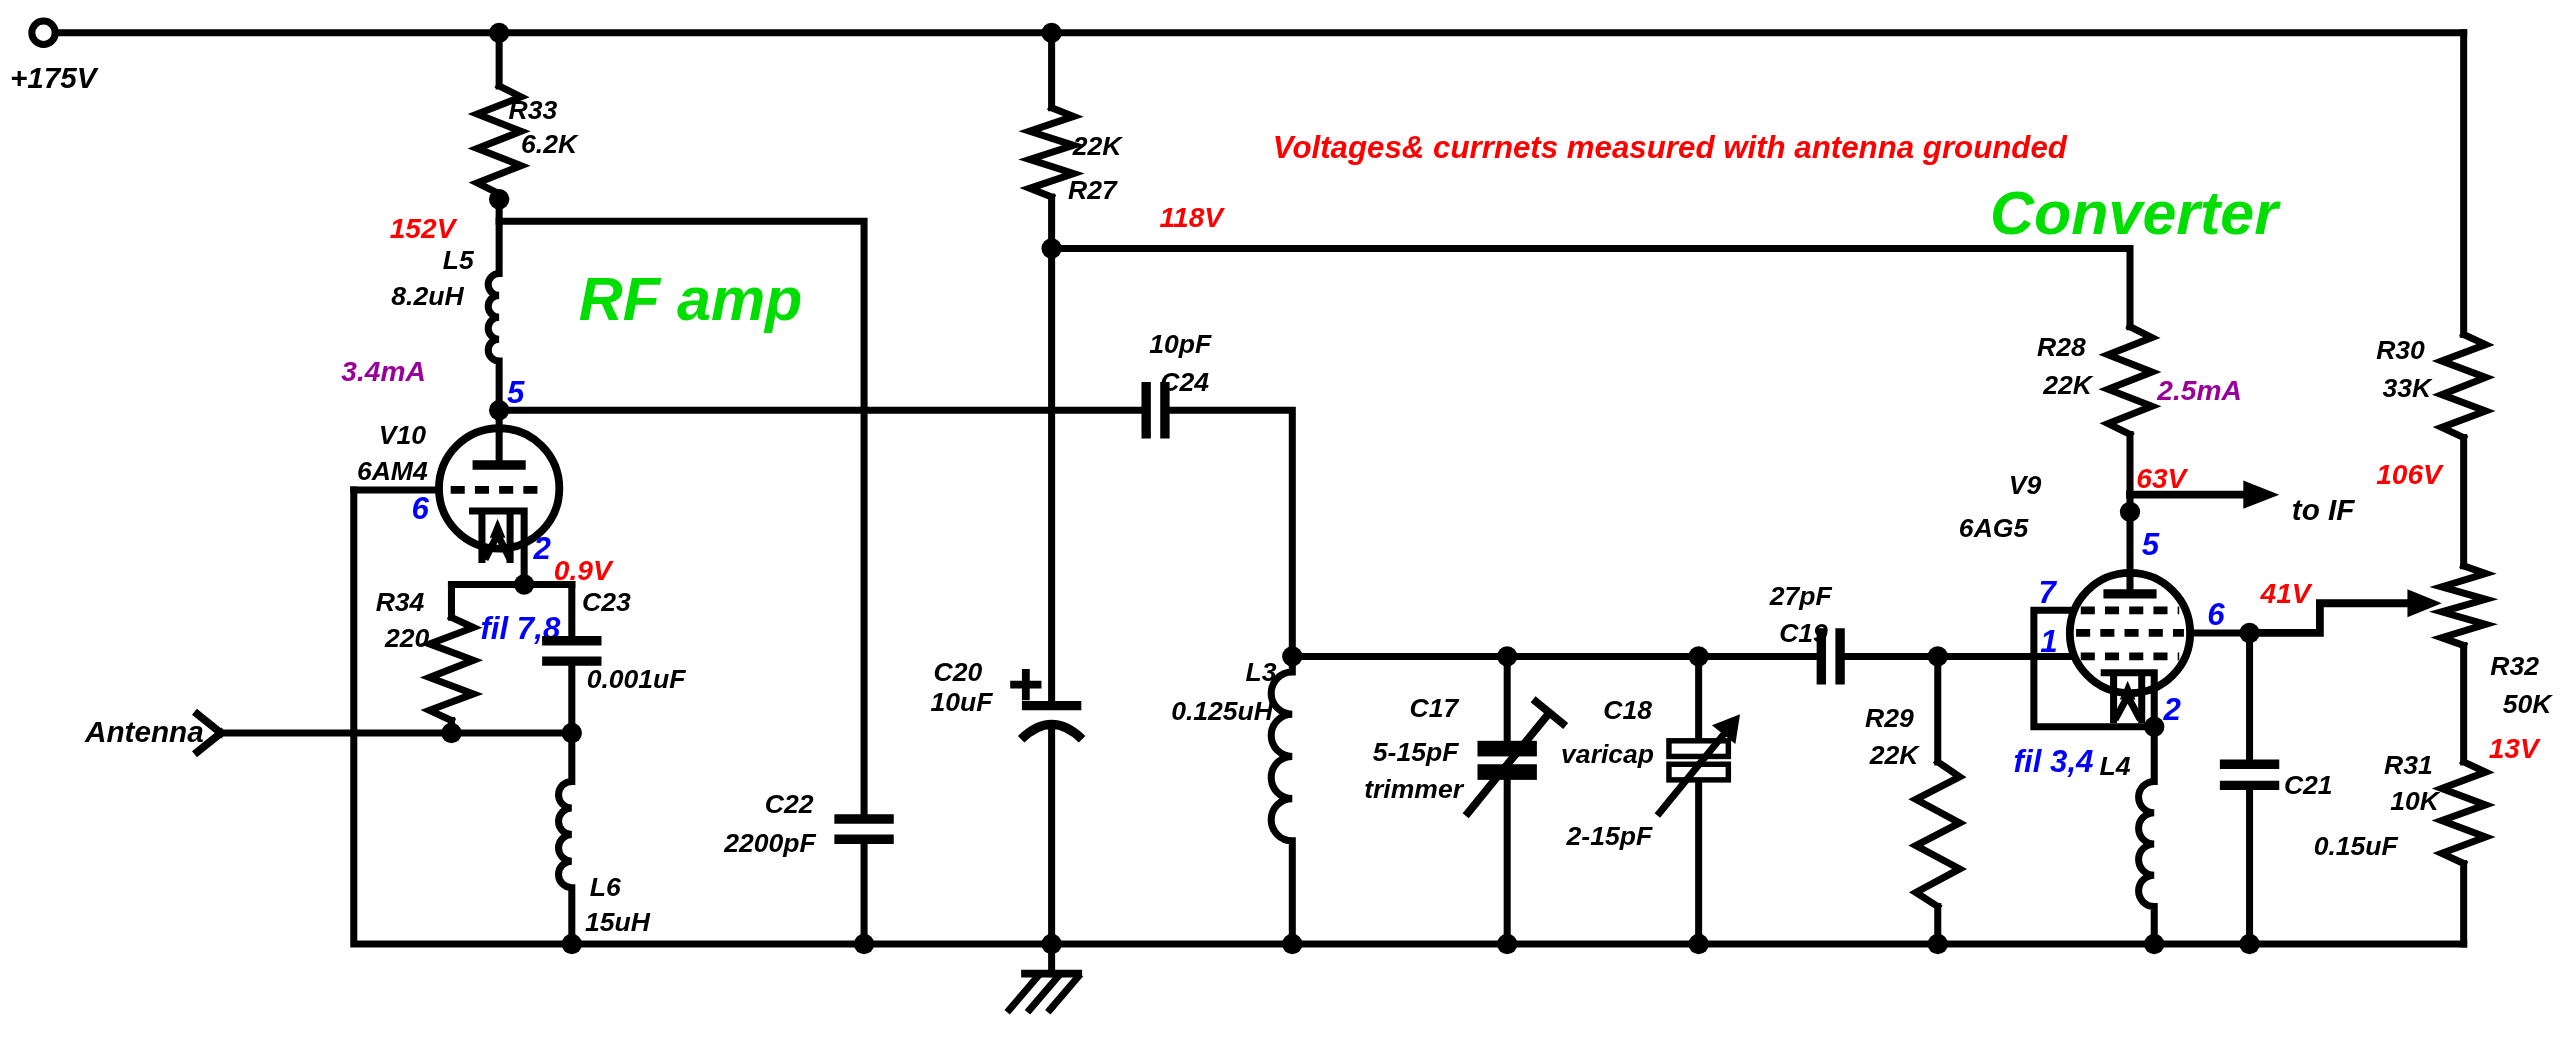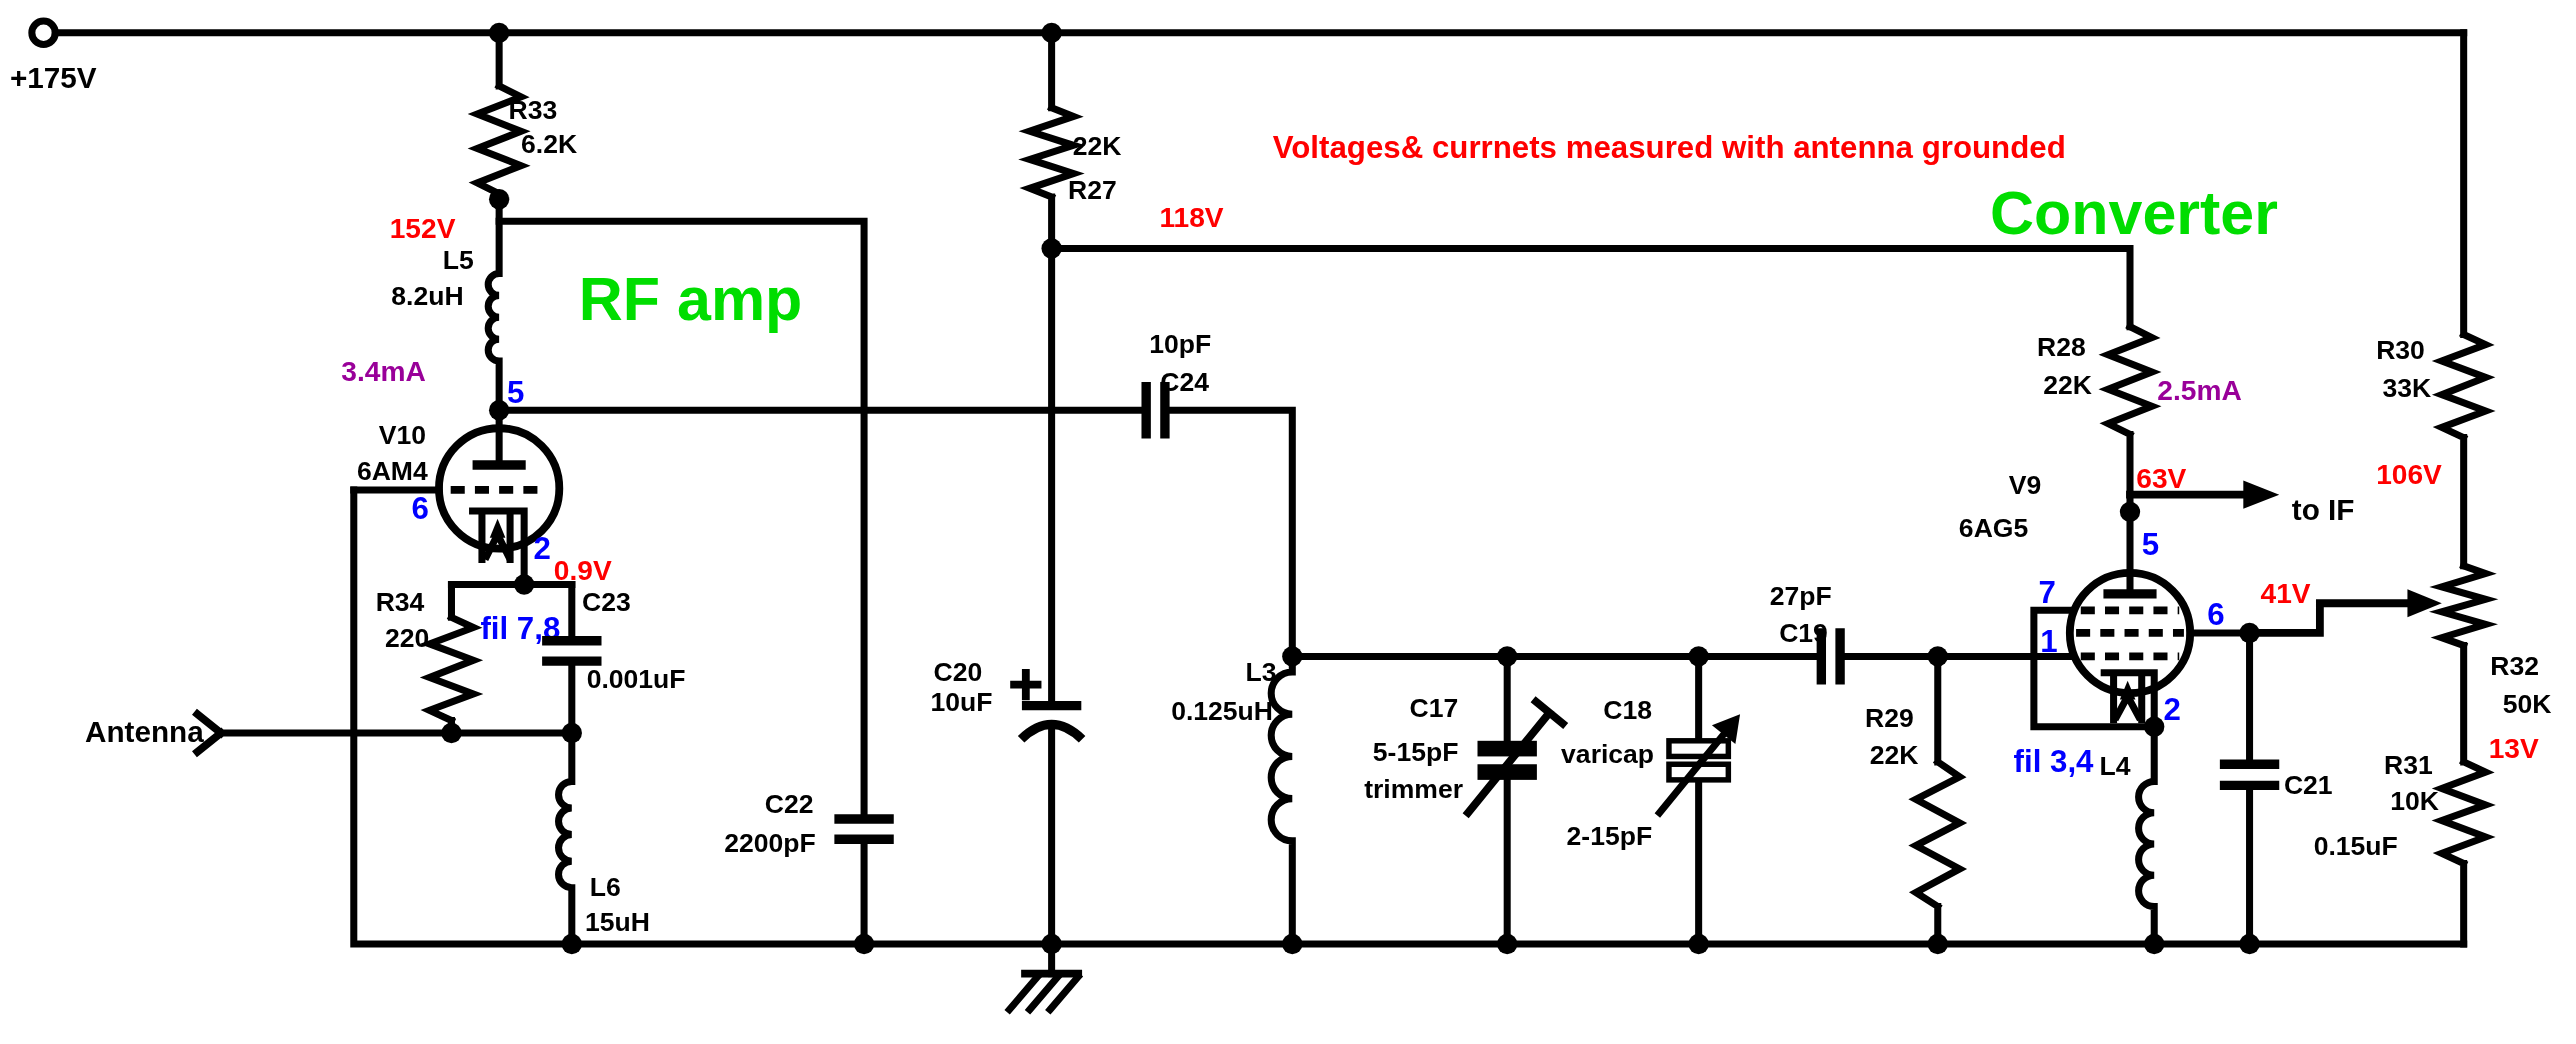--- a/index.html
+++ b/index.html
@@ -1,16 +1,16 @@
 <!DOCTYPE html>
 <html style="font-size:12.5px"><head>
 <meta charset="utf-8">
 <style>
   html,body{margin:0;padding:0;background:#ffffff;}
-  .stage{position:relative;width:2576px;height:1044px;background:#fff;overflow:hidden;}
+  .stage{position:relative;width:2576px;height:1044px;background:#fff;overflow:hidden;font-style:italic;}
   svg{display:block;}
   .w{stroke:#000;stroke-width:9;fill:none;stroke-linecap:square;stroke-linejoin:miter;}
   .w10{stroke:#000;stroke-width:10;fill:none;stroke-linecap:square;}
   .plate{stroke:#000;stroke-width:12;fill:none;stroke-linecap:butt;}
   .tube{stroke:#000;stroke-width:10;fill:none;}
   .dash{stroke:#000;stroke-width:10;fill:none;stroke-dasharray:18 13;}
   .dot{fill:#000;stroke:none;}
   .arr{fill:#000;stroke:none;}
   text{font-family:"Liberation Sans","DejaVu Sans",sans-serif;font-weight:bold;fill:#000;}
   .t{font-size:34px;}

